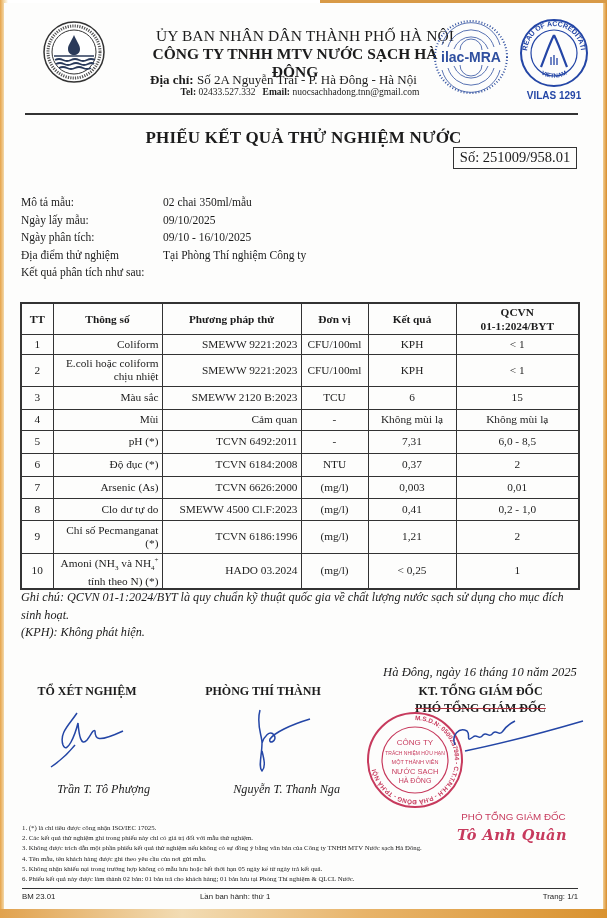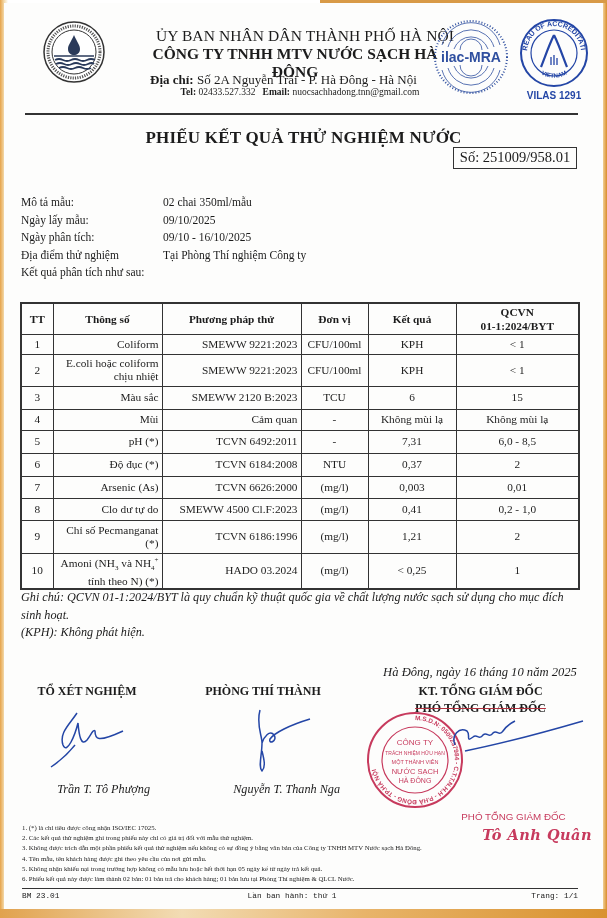--- a/index.html
+++ b/index.html
@@ -69,28 +69,28 @@
   .st3 { left: 393px; top: 684px; width: 175px; }
   .st3b { left: 393px; top: 701px; width: 175px; text-decoration: line-through; text-decoration-color:#b2323f; }
   .sig-name { font-style: italic; font-size: 12.2px; text-align:right; }
   .sn1 { left: 20px; top: 782px; width: 130px; }
   .sn2 { left: 195px; top: 782px; width: 145px; }
   .sig-img1 { left: 45px; top: 705px; width: 80px; height: 65px; }
   .sig-img2 { left: 240px; top: 705px; width: 80px; height: 70px; }
   .stamp { left: 365px; top: 710px; width: 100px; height: 100px; }
   .sig-img3 { left: 445px; top: 715px; width: 140px; height: 40px; }
   .dep-title { left: 456px; top: 811px; width: 115px; font-family: "Liberation Sans", sans-serif; font-size: 9.8px; color: #c73a5d; text-align:center; }
-  .dep-name { left: 452px; top: 826px; width: 140px; font-family: "DejaVu Serif", serif; font-style: italic; font-size: 14.5px; color: #c73a5d; text-align:right; font-weight: bold; letter-spacing: 0.5px; }
+  .dep-name { left: 442px; top: 826px; width: 140px; font-family: "DejaVu Serif", serif; font-style: italic; font-size: 14.5px; color: #c73a5d; text-align:center; font-weight: bold; letter-spacing: 0.5px; }
 
   
   .footnotes { left: 22px; top: 823px; width: 560px; font-size: 6.8px; line-height: 10.2px; }
   .foot-rule { left: 22px; top: 888px; width: 556px; height: 1.2px; background: #333; }
-  .foot-l, .foot-c, .foot-r { top: 892px; font-family: Liberation Mono, monospace; font-size: 7.8px; }
+  .foot-l, .foot-c, .foot-r { top: 892px; font-family: Liberation Sans, sans-serif; font-size: 7.8px; }
   .foot-l { left: 22px; }
-  .foot-c { left: 192px; width: 200px; text-align:center; }
+  .foot-c { left: 200px; width: 200px; }
   .foot-r { left: 490px; width: 88px; text-align:right; }
   sub, sup { font-size: 7px; }
 </style>
 </head>
 <body>
 
 <div class="topstrip"></div>
 <div class="page"></div>
 
 <svg class="abs logo-left" viewBox="0 0 64 64">

